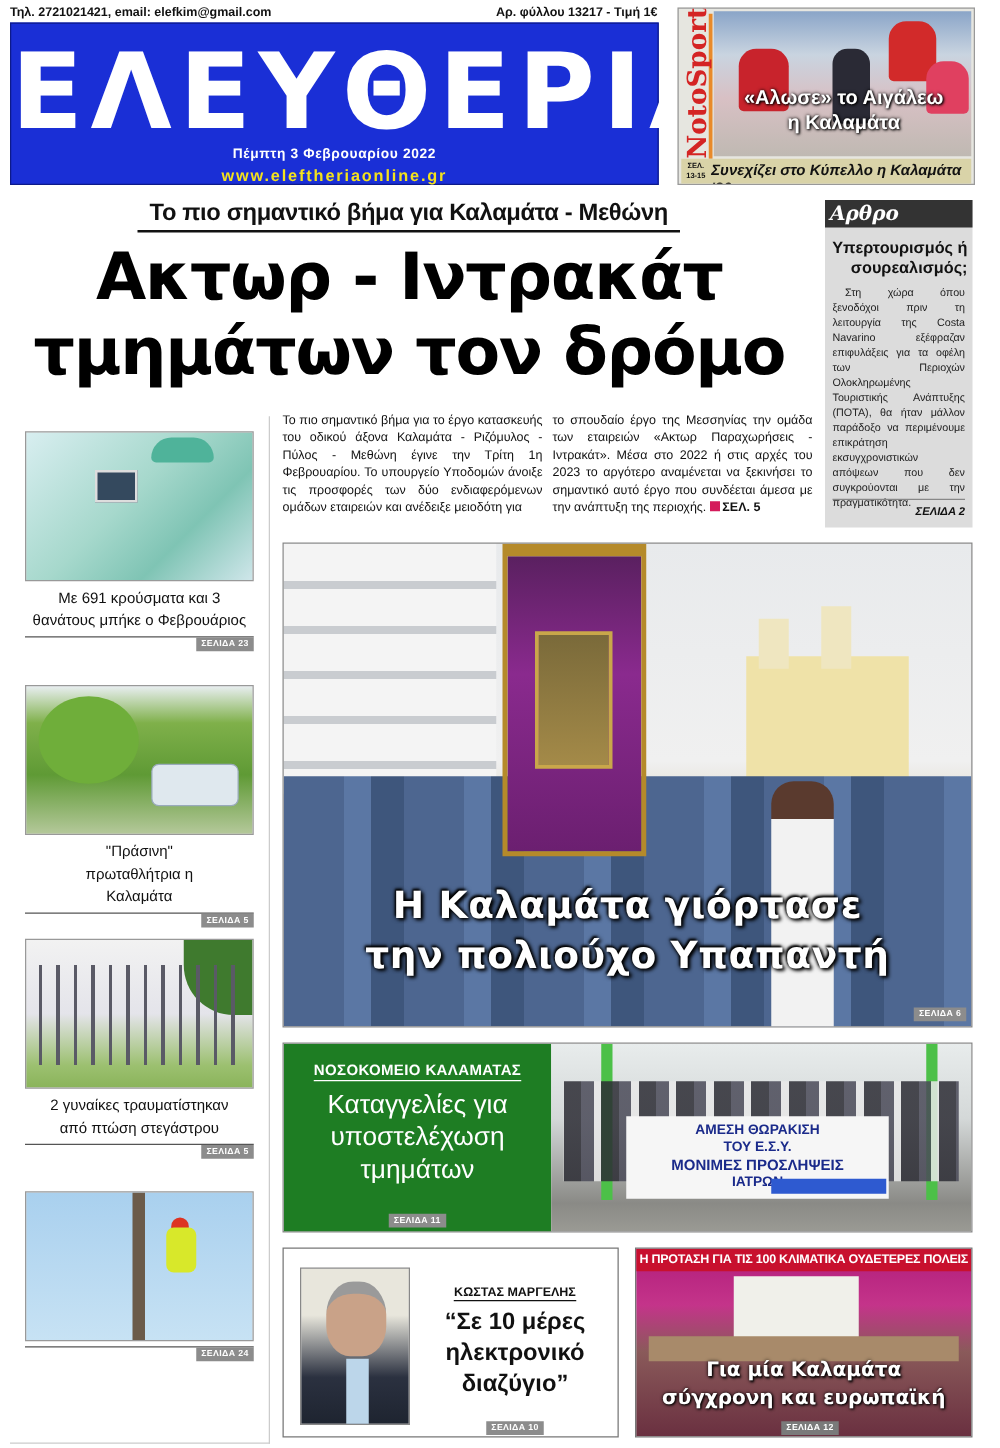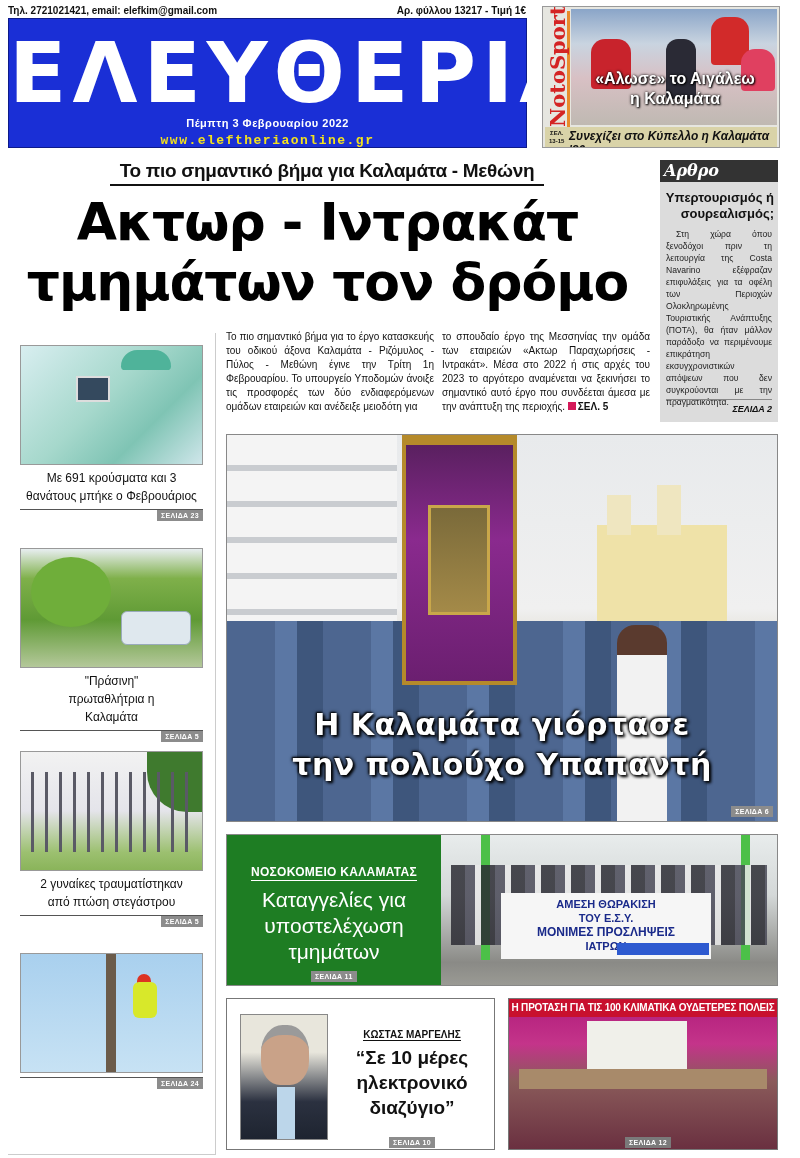--- a/index.html
+++ b/index.html
@@ -4,21 +4,21 @@
 <style>
   * { box-sizing: border-box; margin: 0; padding: 0; }
   body { width: 800px; height: 1158px; background: #ffffff; font-family: "Liberation Sans", sans-serif; color: #111; position: relative; overflow: hidden; }
   .abs { position: absolute; }
 
   
   .topline { position: absolute; top: 5px; font-size: 10px; font-weight: bold; color: #111; }
   .masthead { left: 8px; top: 18px; width: 519px; height: 130px; background: #1a2fd6; border: 1px solid #0d1a8a; }
   .masthead .logo { position: absolute; left: 0; right: 0; top: 8px; text-align: center; color: #fff; font-family: "DejaVu Sans", sans-serif; font-weight: bold; font-size: 84px; letter-spacing: 6px; line-height: 92px; }
   .masthead .date { position: absolute; left: 0; right: 0; top: 98px; text-align: center; color: #fff; font-size: 11px; font-weight: bold; letter-spacing: 0.5px; }
-  .masthead .url { position: absolute; left: 0; right: 0; top: 114px; text-align: center; color: #f4e21c; font-size: 13px; font-weight: bold; letter-spacing: 1.5px; font-family: Liberation Mono, monospace; }
+  .masthead .url { position: absolute; left: 0; right: 0; top: 114px; text-align: center; color: #f4e21c; font-size: 13px; font-weight: bold; letter-spacing: 1.5px; font-family: Liberation Sans, sans-serif; }
 
   .sport { left: 542px; top: 6px; width: 238px; height: 142px; border: 1px solid #999; background: #e6e6e0; overflow: hidden; }
   .sport .photo { position: absolute; left: 28px; top: 2px; right: 2px; height: 116px; background: linear-gradient(180deg,#8aa5c8 0%, #c9d4e0 30%, #d8c0c4 60%, #bfb9b2 100%); }
   .sport .photo .p1 { position:absolute; left: 20px; top: 30px; width: 40px; height: 50px; background:#c8232c; border-radius: 14px 14px 4px 4px; }
   .sport .photo .p2 { position:absolute; left: 95px; top: 30px; width: 30px; height: 60px; background:#2a2a35; border-radius: 12px 12px 4px 4px; }
   .sport .photo .p3 { position:absolute; left: 140px; top: 8px; width: 38px; height: 48px; background:#d22a2a; border-radius: 14px 14px 4px 4px; }
   .sport .photo .p4 { position:absolute; left: 170px; top: 40px; width: 34px; height: 42px; background:#e04060; border-radius: 14px 14px 4px 4px; }
   .sport .brand { position: absolute; left: 3px; top: 4px; width: 24px; height: 116px; writing-mode: vertical-rl; transform: rotate(180deg); color: #d42424; font-family: "DejaVu Serif", serif; font-weight: bold; font-size: 21px; text-align: center; line-height: 24px; border-left: 3px solid #e88a2a; }
   .sport .ovl { position: absolute; left: 30px; right: 2px; top: 62px; text-align: center; color: #fff; font-size: 16px; font-weight: bold; line-height: 20px; text-shadow: 0 0 3px #000, 1px 1px 2px #000; }
   .sport .bar { position: absolute; left: 2px; right: 2px; top: 120px; height: 20px; background: #d9d3a8; }
@@ -75,21 +75,21 @@
   .hero .icon-canopy { position: absolute; left: 175px; top: 0; width: 115px; height: 250px; background: linear-gradient(180deg,#5a2060 0%,#8a2a8e 40%,#6b1f70 100%); border: 4px solid #b58a2a; border-top-width: 10px; }
   .hero .icon-canopy .ikon { position:absolute; left: 22px; top: 60px; width: 62px; height: 110px; background: linear-gradient(180deg,#7a6a3a,#a48a48); border: 3px solid #c9a74a; }
   .hero .crowd { position: absolute; left: 0; right: 0; bottom: 0; height: 200px; background: repeating-linear-gradient(90deg,#4d6690 0 48px,#5b77a4 48px 70px,#3e567c 70px 96px); }
   .hero .girl { position: absolute; left: 390px; top: 190px; width: 50px; height: 198px; background: linear-gradient(180deg,#5a3a2e 0 30px,#f2f2f2 30px 100%); border-radius: 18px 18px 0 0; }
   .hero .caption { position: absolute; left: 0; right: 0; top: 270px; text-align: center; color: #fff; font-family: "DejaVu Sans", sans-serif; font-weight: bold; font-size: 30px; line-height: 40px; letter-spacing: 0.5px; text-shadow: 0 0 4px #000, 2px 2px 3px #000, -1px -1px 2px #000; }
   .hero .pgtag { right: 4px; top: auto; bottom: 4px; }
 
   
   .hosp { left: 226px; top: 834px; width: 552px; height: 152px; border: 1px solid #888; overflow: hidden; }
   .hosp .green { position: absolute; left: 0; top: 0; width: 214px; height: 152px; background: #1e7d23; color: #fff; text-align: center; }
-  .hosp .green .kick { margin-top: 30px; display: inline-block; font-size: 12px; font-weight: bold; border-bottom: 1.5px solid #fff; padding-bottom: 1px; letter-spacing: 0.3px; }
+  .hosp .green .kick { margin-top: 14px; display: inline-block; font-size: 12px; font-weight: bold; border-bottom: 1.5px solid #fff; padding-bottom: 1px; letter-spacing: 0.3px; }
   .hosp .green .tt { font-size: 21px; line-height: 26px; margin-top: 6px; font-weight: normal; }
   .hosp .green .pgtag { left: 84px; right: auto; top: 136px; }
   .hosp .photo { position: absolute; left: 214px; top: 0; right: 0; bottom: 0; background: linear-gradient(180deg,#e8ecec 0%,#d4d8d8 40%,#8a8a86 85%,#9a9a94 100%); }
   .hosp .photo .pillar { position:absolute; top: 0; width: 9px; height: 125px; background: #4cc048; }
   .hosp .photo .people { position:absolute; left: 10px; right: 10px; top: 30px; height: 80px; background: repeating-linear-gradient(90deg,#2c2c34 0 14px,#4a4a58 14px 24px,#e8e8e8 24px 30px); opacity: 0.85; }
   .hosp .photo .banner { position:absolute; left: 60px; top: 58px; width: 210px; height: 66px; background: #f6f6f6; color: #1a2a8a; text-align: center; font-weight: bold; font-size: 11px; line-height: 14px; padding-top: 4px; }
   .hosp .photo .banner .b2 { font-size: 12px; }
   .hosp .photo .banner .strip { position:absolute; right: 2px; bottom: 4px; width: 92px; height: 12px; background:#2e5ad0; }
 
   
@@ -251,14 +251,18 @@
     </div>
   <div class="kick"><span>ΚΩΣΤΑΣ ΜΑΡΓΕΛΗΣ</span></div>
   <div class="quote">“Σε 10 μέρες ηλεκτρονικό διαζύγιο”</div>
   <span class="pgtag">ΣΕΛΙΔΑ 10</span>
 </div>
 
 <div class="abs clim">
   <div class="hdr">Η ΠΡΟΤΑΣΗ ΓΙΑ ΤΙΣ 100 ΚΛΙΜΑΤΙΚΑ ΟΥΔΕΤΕΡΕΣ ΠΟΛΕΙΣ</div>
   <div class="screen"></div>
   <div class="stage"></div>
+  <div class="cap">
+    <div>Για μία Καλαμάτα</div>
+    <div>σύγχρονη και ευρωπαϊκή</div>
+  </div>
   <span class="pgtag">ΣΕΛΙΔΑ 12</span>
 </div>
 
 </body></html>

